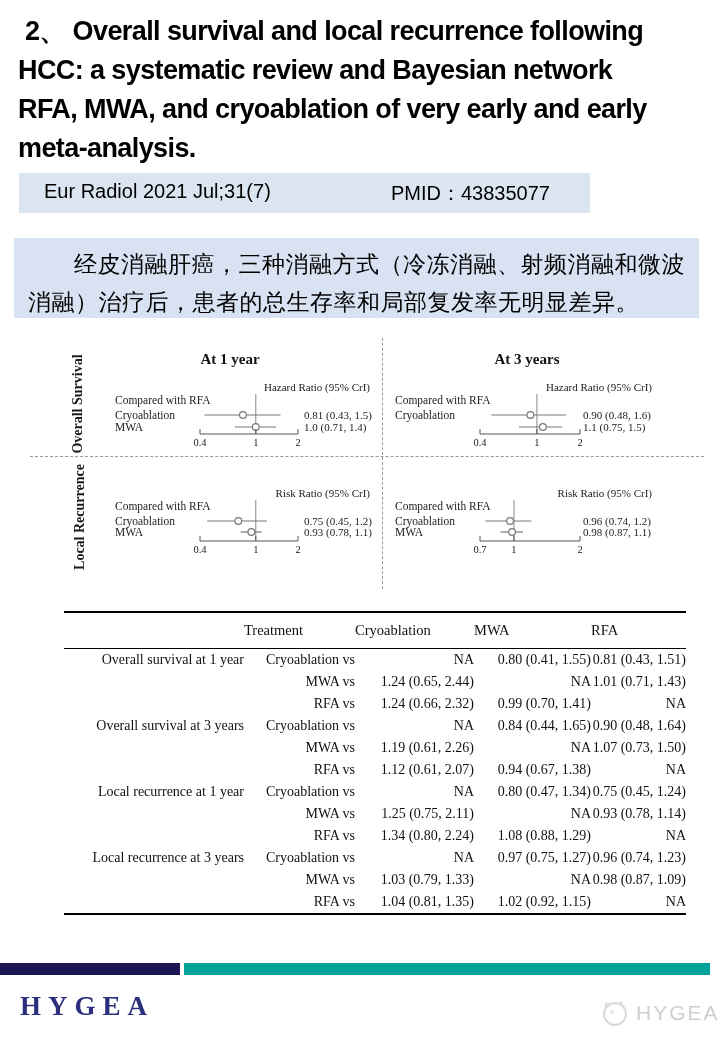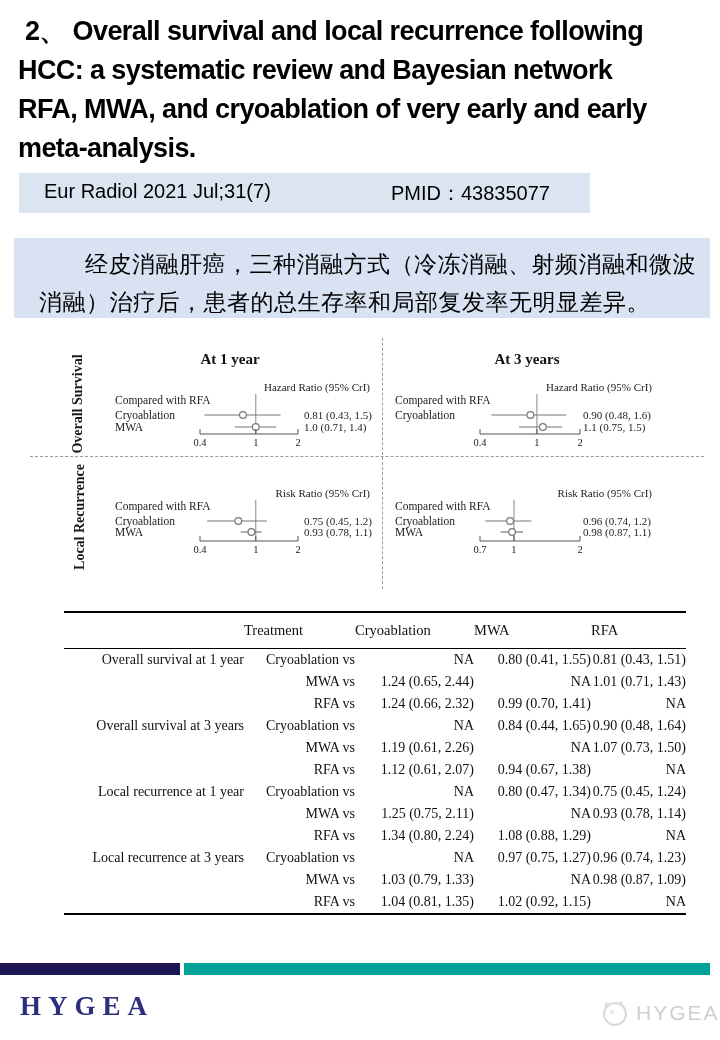--- a/index.html
+++ b/index.html
@@ -9,21 +9,21 @@
   }
   
   #title{position:absolute;top:12px;left:18px;width:700px;}
   .title-line{font-weight:bold;font-size:27px;line-height:39px;letter-spacing:-0.6px;white-space:pre;}
   
   #journal-bar{position:absolute;top:173px;left:0;width:571px;height:40px;margin-left:19px;}
   #journal-bar span{position:absolute;top:7px;font-size:20px;font-weight:500;}
   #journal-ref{left:25px;}
   #pmid{left:372px;}
   
-  #summary-box{position:absolute;top:238px;left:14px;width:685px;height:80px;padding-left:11px;}
+  #summary-box{position:absolute;top:238px;left:14px;width:685px;height:80px;}
   #summary-text{margin:0;padding:7px 14px 0 14px;font-size:23px;line-height:38px;
     text-indent:2em;letter-spacing:0.5px;font-family:"DejaVu Sans","Liberation Sans",sans-serif;}
   
   #figure{position:absolute;top:335px;left:0;width:720px;height:266px;background:#fff;
     font-family:"Liberation Serif",serif;}
   .divider-v{position:absolute;left:382px;top:3px;height:251px;width:0;border-left:1px dashed #9a9a9a;}
   .divider-h{position:absolute;left:30px;top:121px;width:674px;height:0;border-top:1px dashed #9a9a9a;}
   .plot{position:absolute;}
   #plot-0{left:30px;top:5px;}  #plot-1{left:385px;top:5px;}
   #plot-2{left:30px;top:128px;} #plot-3{left:385px;top:128px;}

